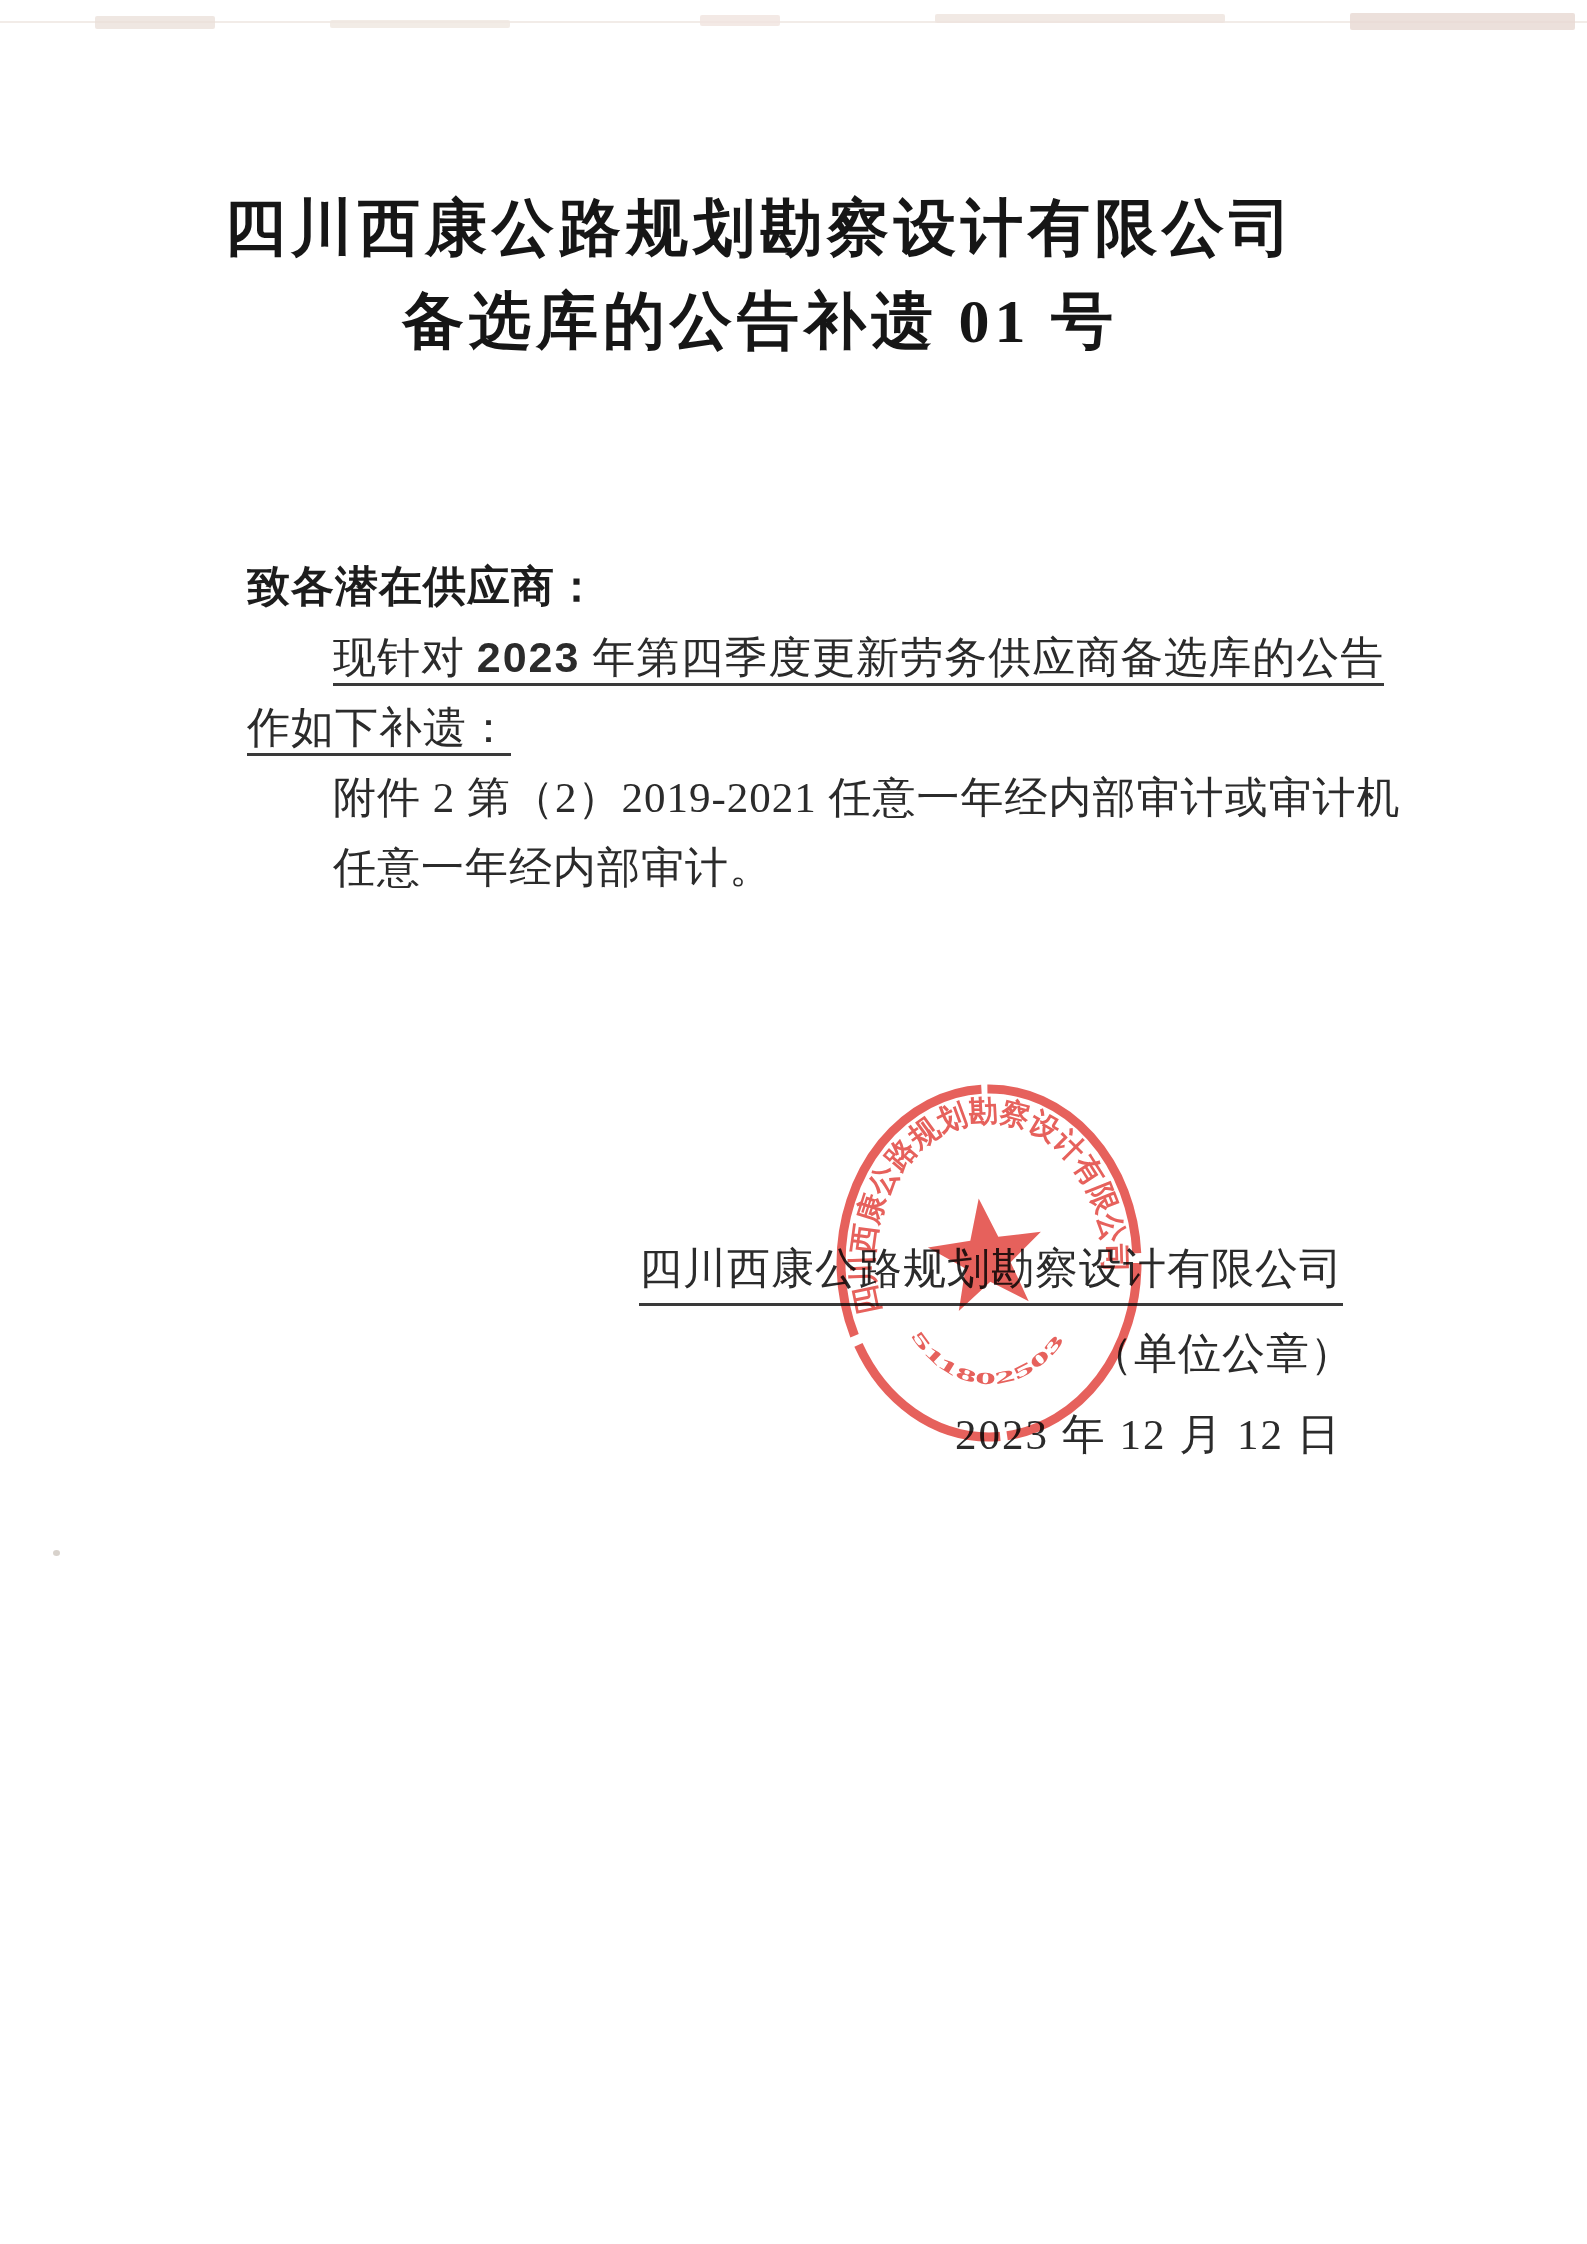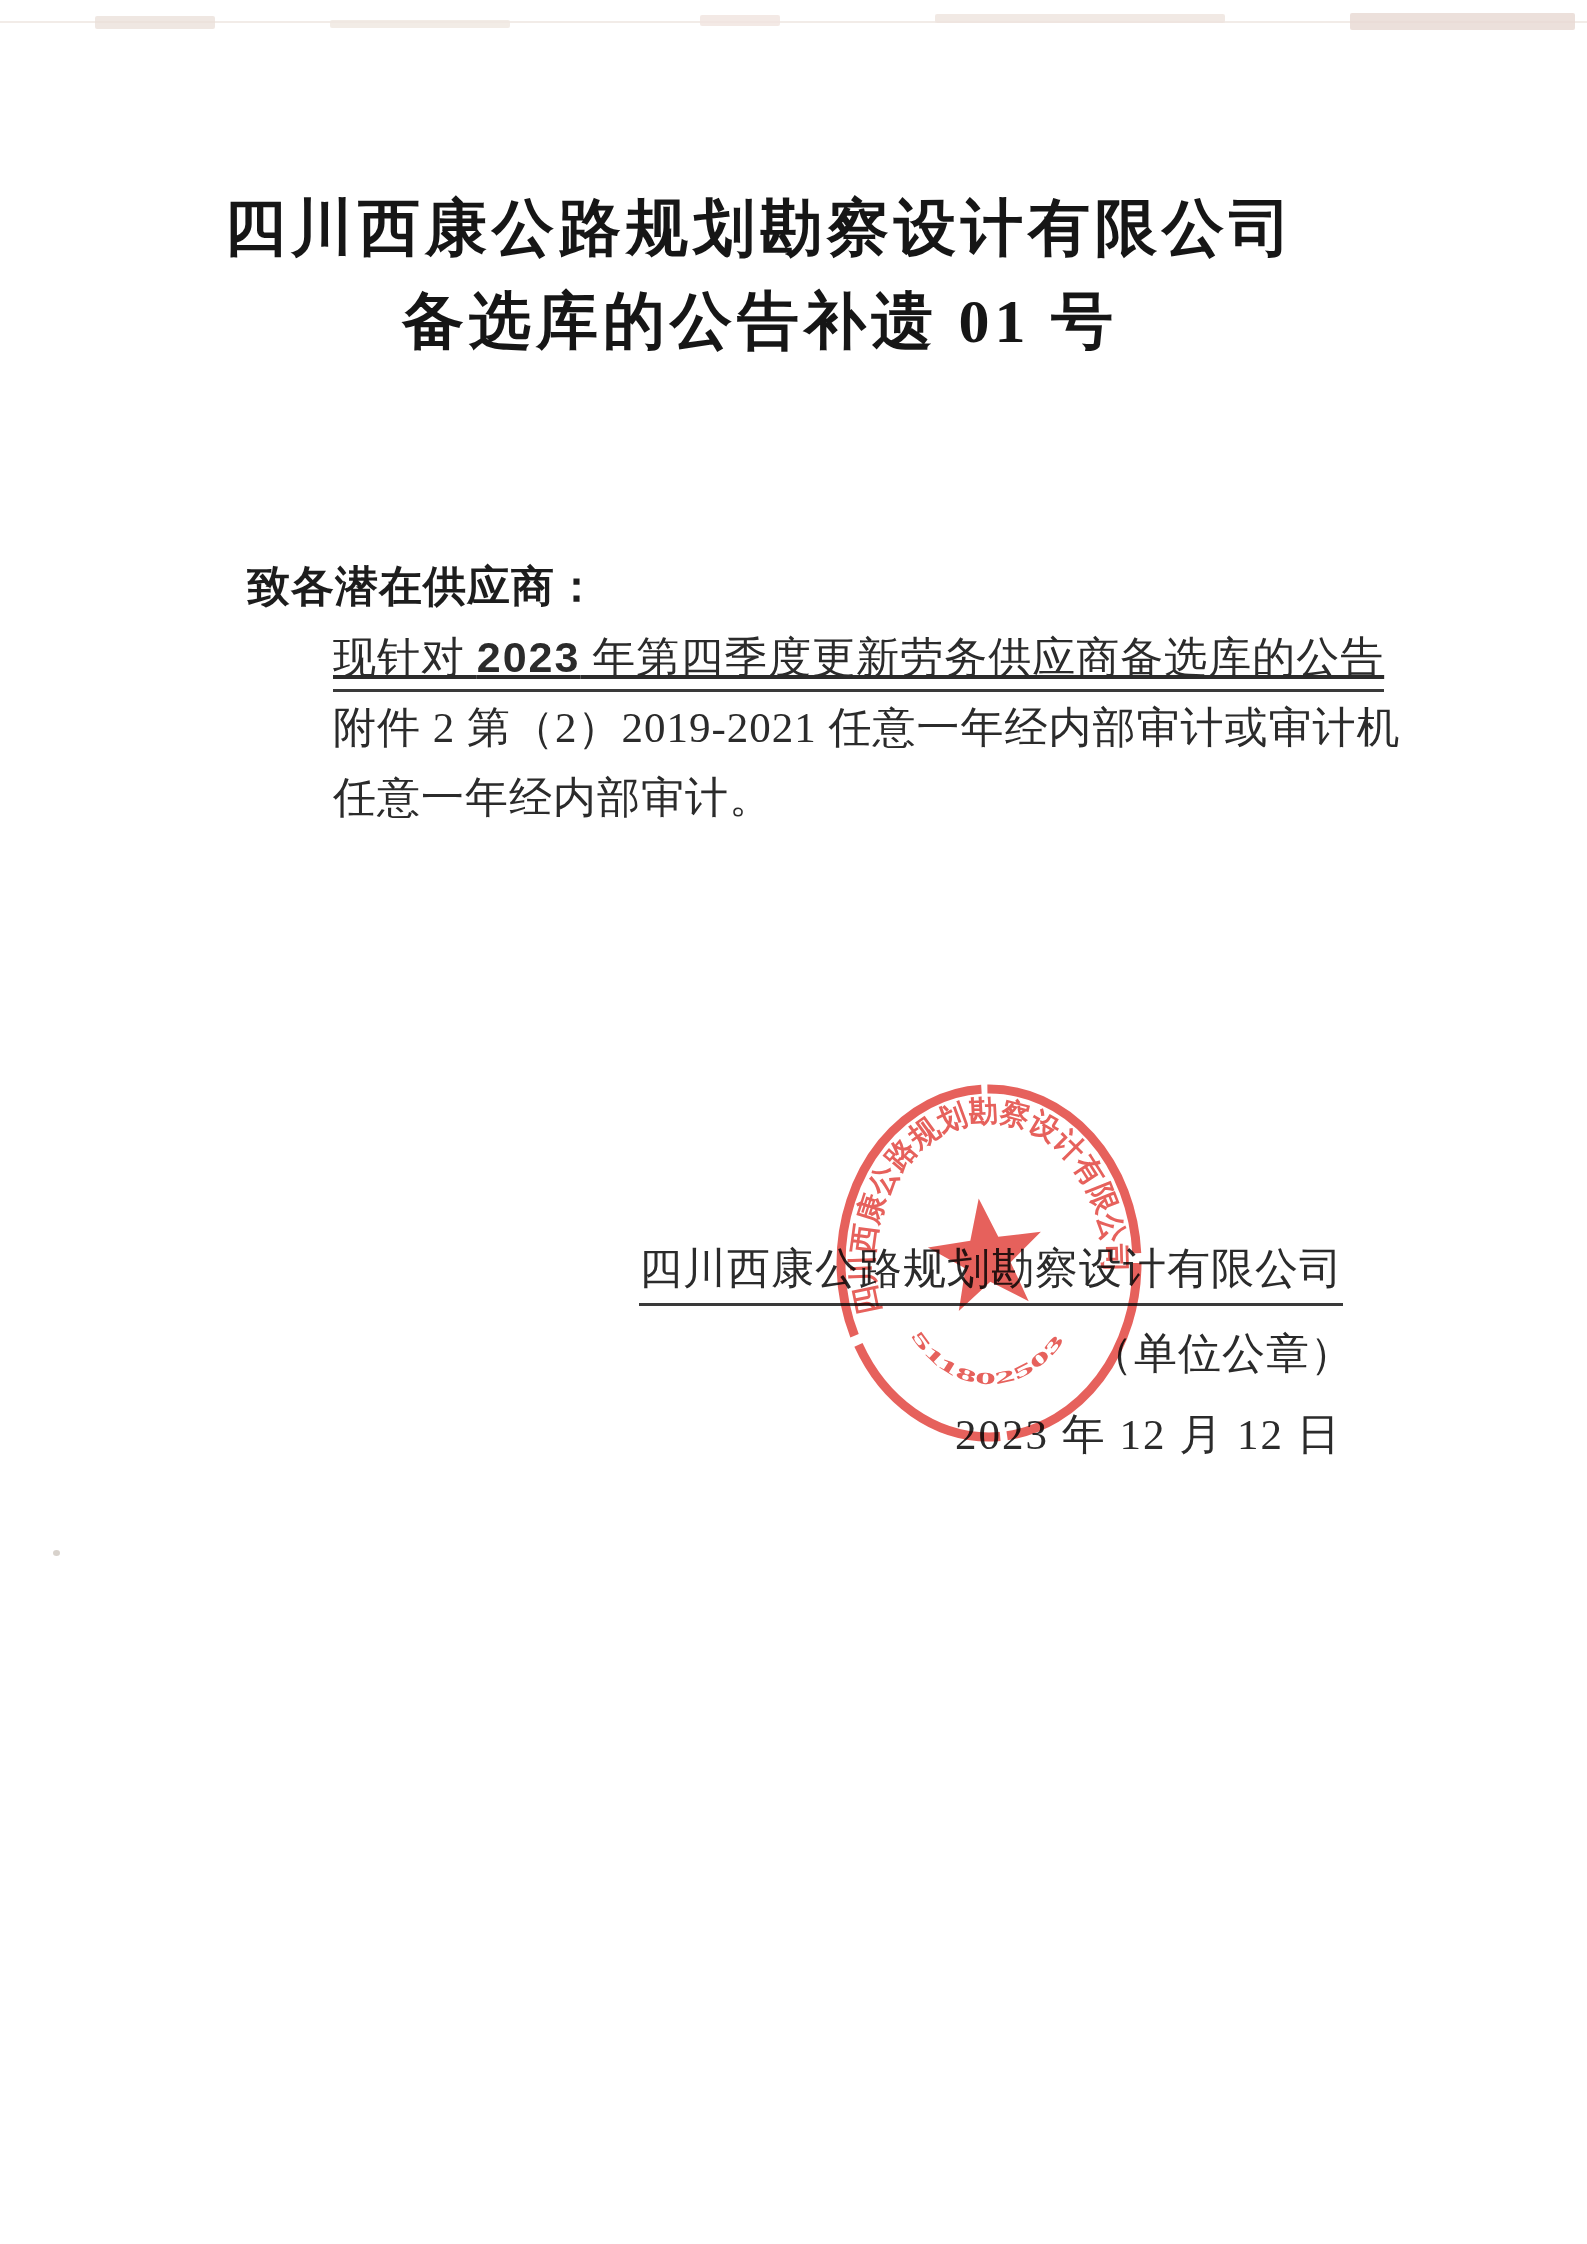--- a/index.html
+++ b/index.html
@@ -29,21 +29,21 @@
     letter-spacing:5px;line-height:93px;
   }
   
   .body-block{
     position:absolute;left:247px;top:552px;width:1160px;
     font-size:43px;line-height:70px;color:#2b2b2b;letter-spacing:1px;
   }
   .line{white-space:nowrap;}
   .indent{padding-left:86px;}
   .bold{font-weight:bold;color:#1d1d1d;}
-  .ul{border-bottom:3px solid #3a3a3a;padding-bottom:8px;text-decoration:underline;}
+  .ul{border-bottom:3px solid #3a3a3a;padding-bottom:2px;}
   b.num{font-family:"Liberation Sans","DejaVu Sans",sans-serif;font-weight:bold;letter-spacing:2px;}
 
   
   .sig-company{
     position:absolute;left:639px;top:1240px;
     font-size:43px;letter-spacing:1px;color:#2b2b2b;white-space:nowrap;
     border-bottom:3px solid #3a3a3a;padding-bottom:5px;
   }
   .sig-note{
     position:absolute;left:1090px;top:1325px;
@@ -76,20 +76,21 @@
   <i class="speck s6"></i>
 
   <h1 class="title">
     <div class="t-line">四川西康公路规划勘察设计有限公司</div>
     <div class="t-line">备选库的公告补遗 01 号</div>
   </h1>
 
   <div class="body-block">
     <div class="line bold">致各潜在供应商：</div>
     <div class="line indent"><span class="ul"><span>现针对 </span><b class="num">2023</b><span> 年第四季度更新劳务供应商备选库的公告</span></span></div>
+    <div class="line"><span class="ul">作如下补遗：</span></div>
     <div class="line indent">附件 2 第（2）2019-2021 任意一年经内部审计或审计机</div>
     <div class="line indent">任意一年经内部审计。</div>
   </div>
 
   <div class="sig-company">四川西康公路规划勘察设计有限公司</div>
   <div class="sig-note">（单位公章）</div>
   <div class="sig-date">2023 年 12 月 12 日</div>
 
   <div class="seal">
     <svg viewBox="0 0 360 420">

